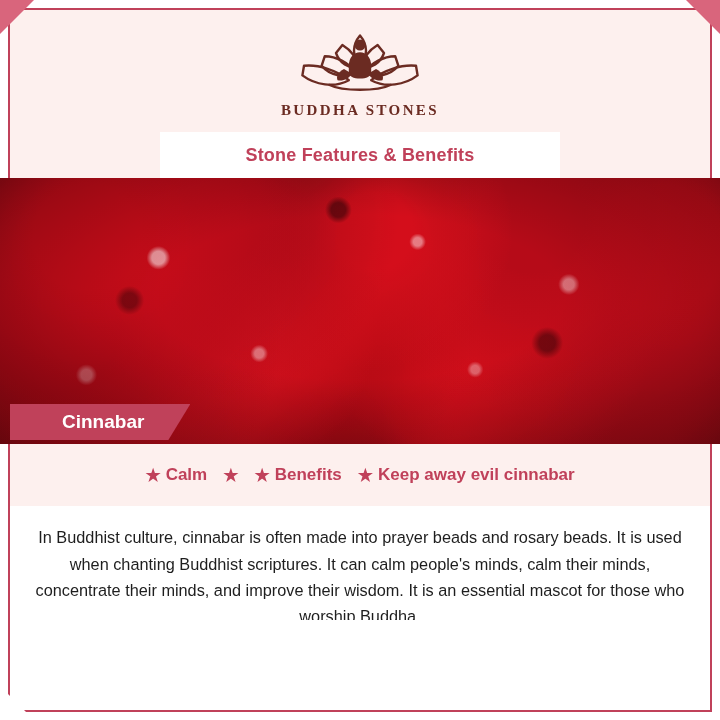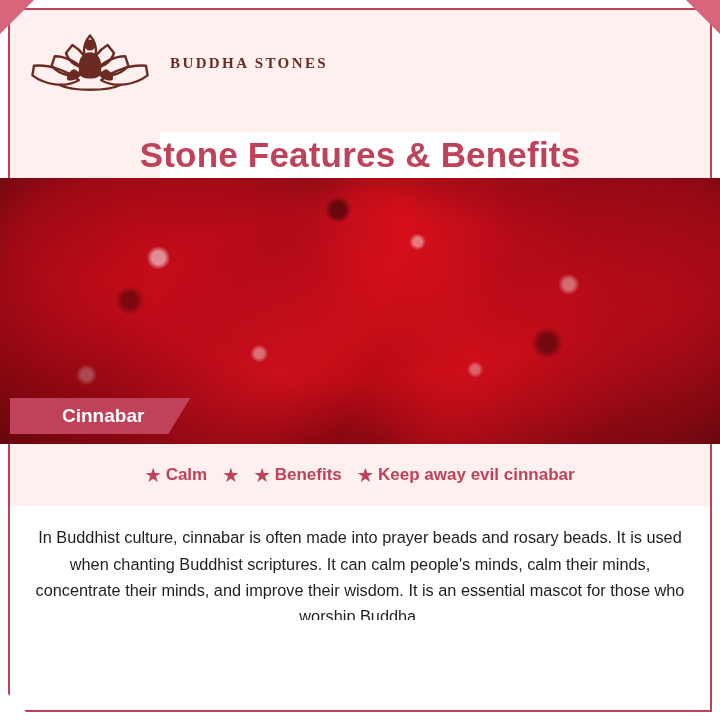--- a/index.html
+++ b/index.html
@@ -64,21 +64,21 @@
     background: #fdf0ee;
     box-sizing: border-box;
     overflow: hidden;
   }
   .logo-wrap {
     position: absolute;
     left: 0;
     right: 0;
     top: 14px;
     display: flex;
-    flex-direction: row;
+    flex-direction: column;
     align-items: center;
   }
   .logo-mark {
     width: 160px;
     height: 74px;
   }
   .brand-name {
     margin-top: 4px;
     font-size: 15px;
     letter-spacing: 2.4px;
@@ -93,21 +93,21 @@
     left: 150px;
     right: 150px;
     top: 122px;
     height: 46px;
     background: #ffffff;
     display: flex;
     align-items: center;
     justify-content: center;
   }
   .title-band .title-text {
-    font-size: 35px;
+    font-size: 18px;
     font-weight: 700;
     color: #c0415a;
     letter-spacing: 0.2px;
     white-space: nowrap;
   }
 
   
   .hero {
     position: absolute;
     left: 0;
@@ -155,21 +155,21 @@
   .hero-vignette {
     position: absolute;
     inset: 0;
     background: radial-gradient(ellipse at 50% 45%, rgba(0,0,0,0) 40%, rgba(0,0,0,0.35) 100%);
   }
 
   
   .stone-label {
     position: absolute;
     left: 10px;
-    bottom: 10px;
+    bottom: 4px;
     height: 36px;
     padding: 0 46px 0 52px;
     background: #c0415a;
     color: #ffffff;
     font-size: 19px;
     font-weight: 600;
     display: flex;
     align-items: center;
     clip-path: polygon(0 0, 100% 0, calc(100% - 22px) 100%, 0 100%);
   }

